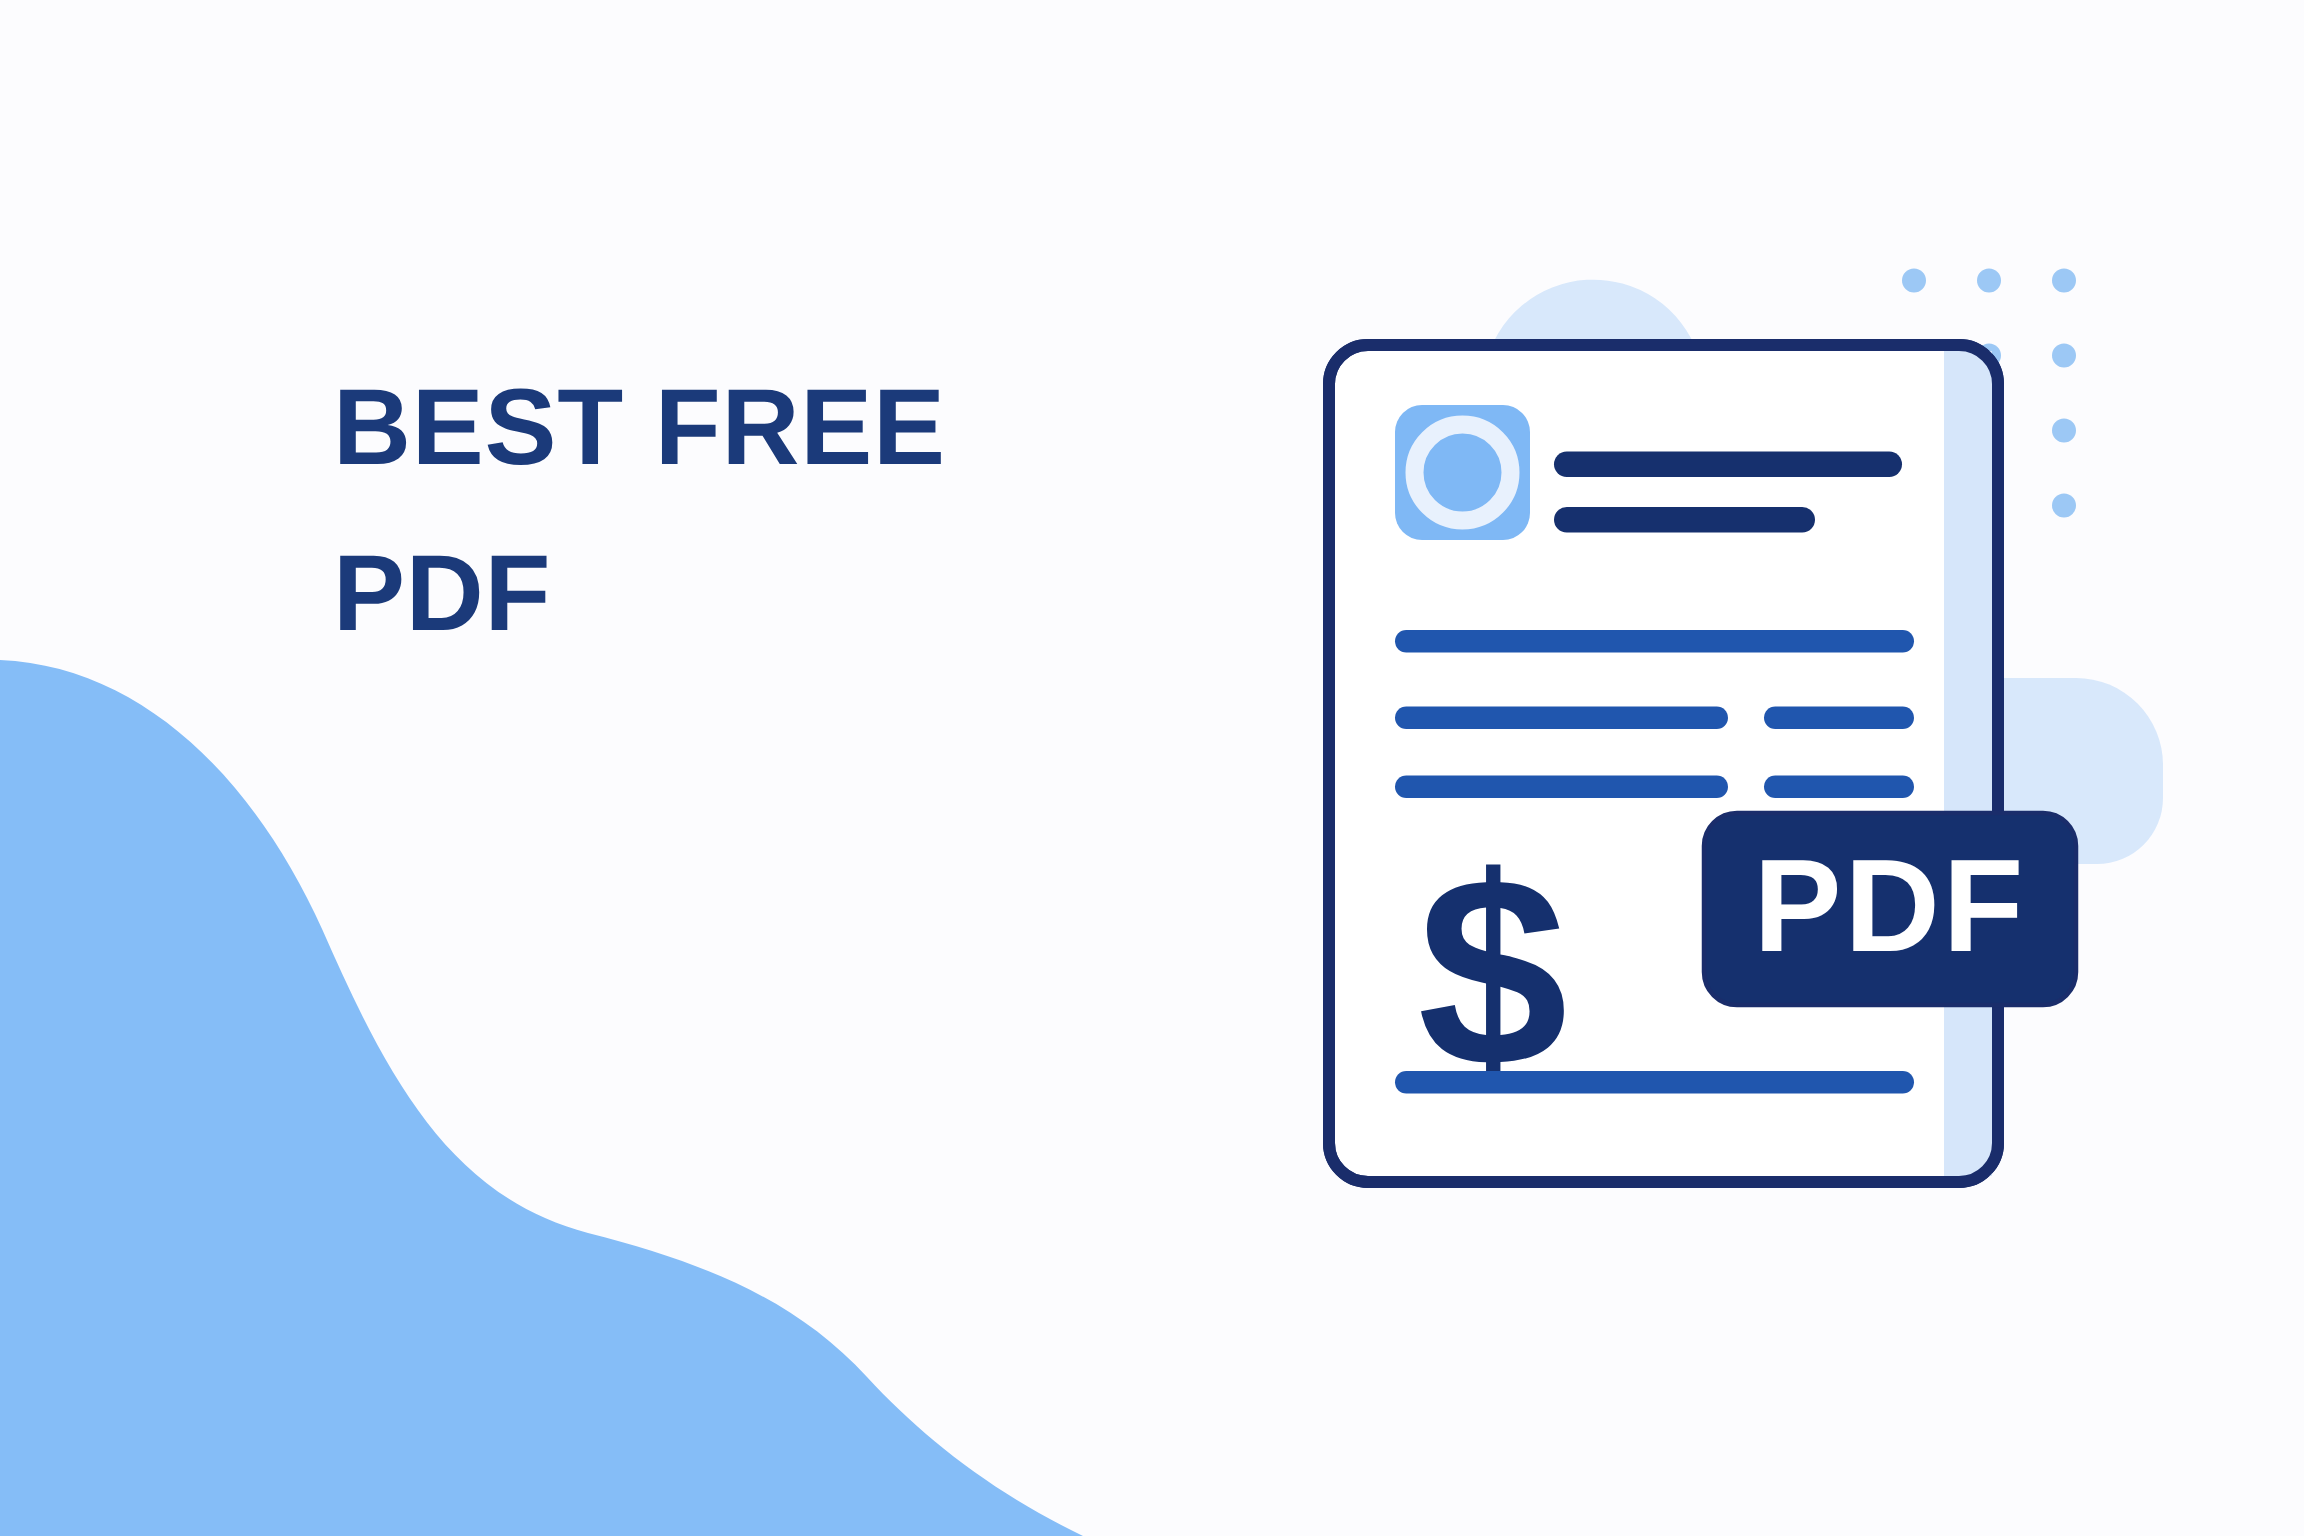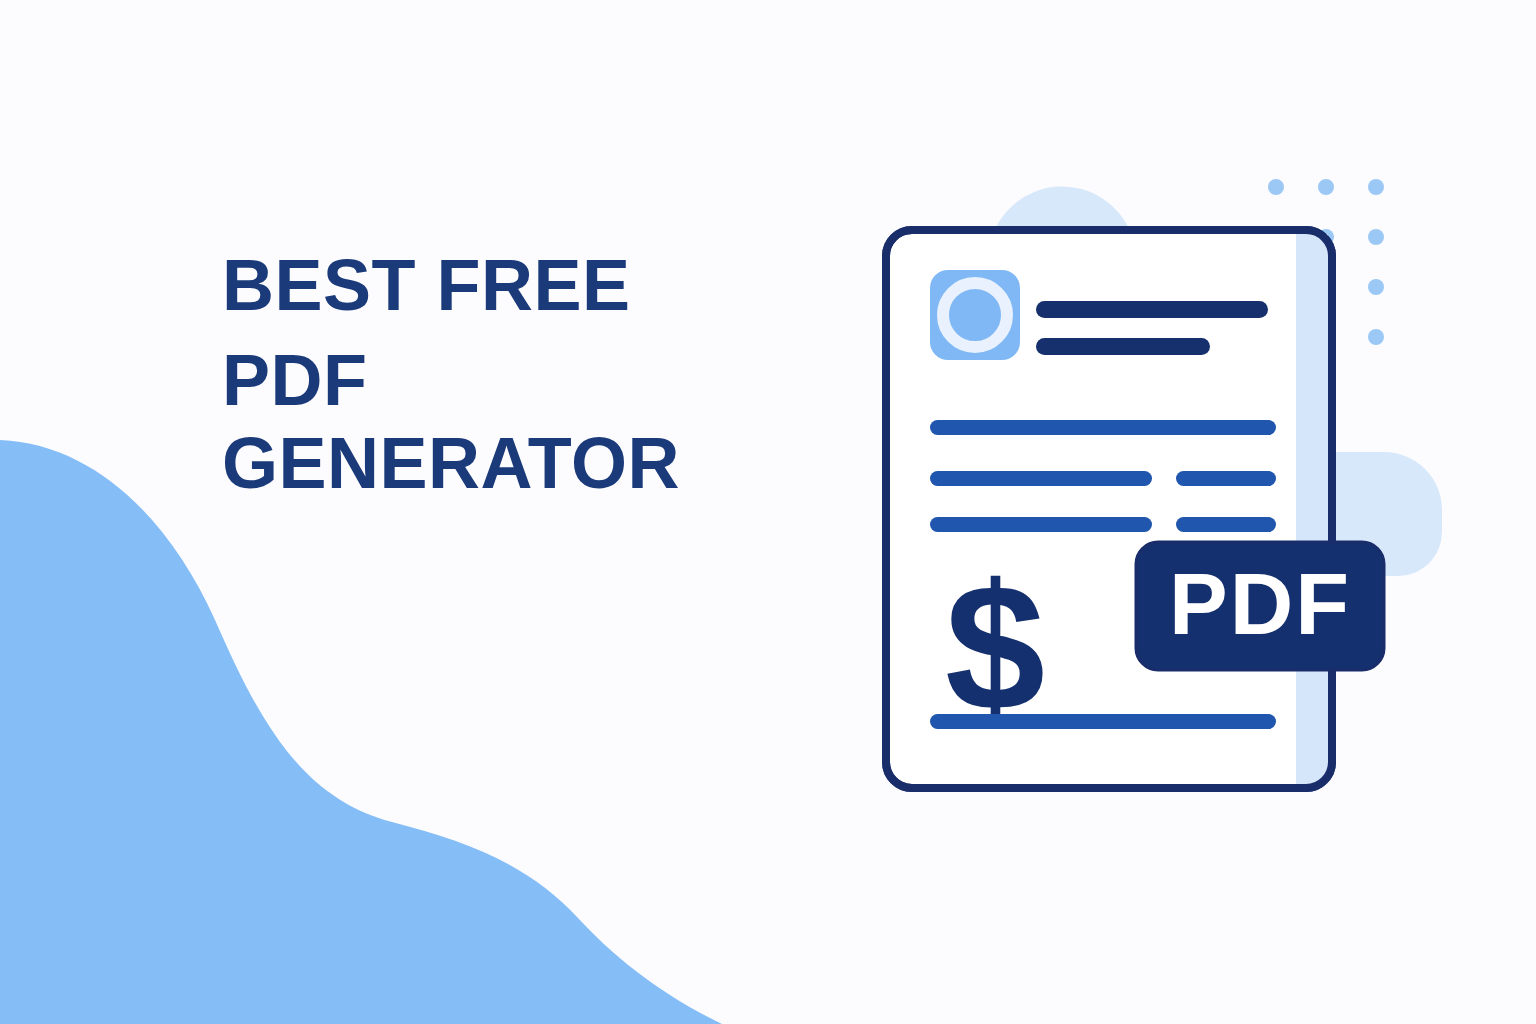--- a/index.html
+++ b/index.html
@@ -44,21 +44,21 @@
   .headline-line {
     font-family: "Liberation Sans", sans-serif;
     font-weight: bold;
     font-size: 72px;
     line-height: 1.04;
     letter-spacing: 0.5px;
     color: #1b3a7a;
     white-space: nowrap;
     margin: 0;
   }
-  .headline-line.l1 { margin-bottom: 20px; }
+  .headline-line.l1 { margin-bottom: 36px; }
   .headline-line.l2 { margin-bottom: 8px; }
   .headline-line.l3 { margin-bottom: 8px; }
   .headline-line.l4 { margin-bottom: 0; }
 
   
   .illustration {
     position: absolute;
     left: 840px;
     top: 90px;
     width: 640px;
@@ -82,21 +82,20 @@
              C 95,444 170,520 215,620
              C 258,718 300,798 392,822
              C 470,842 530,866 578,918
              C 614,957 660,994 722,1024
              L 0,1024 Z" fill="#85bdf7"></path>
   </svg>
 
   <div class="headline">
     <div class="headline-line l1">BEST FREE</div>
     <div class="headline-line l3">PDF</div>
-    <div class="headline-line l4">GENERATOR</div>
   </div>
 
   <div class="illustration">
 
     <svg class="cloud-layer" viewBox="0 0 640 740" width="640" height="740" xmlns="http://www.w3.org/2000/svg" aria-hidden="true">
 
       <g>
         <path d="M90,210
                  a56,56 0 0 1 56,-56
                  a12,12 0 0 1 4,0

